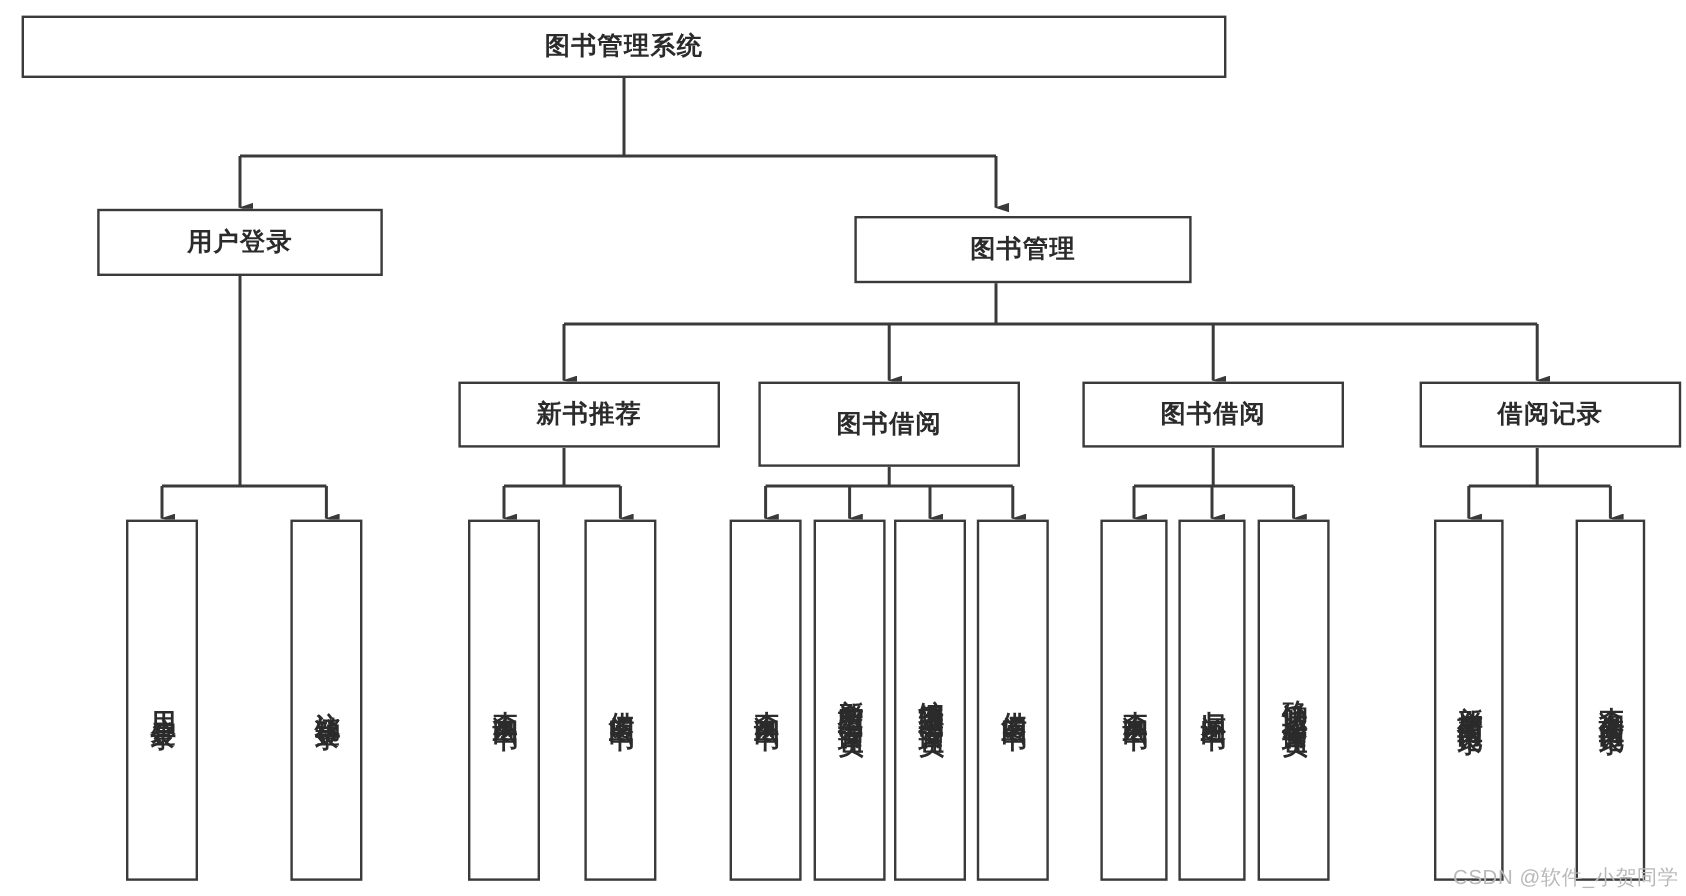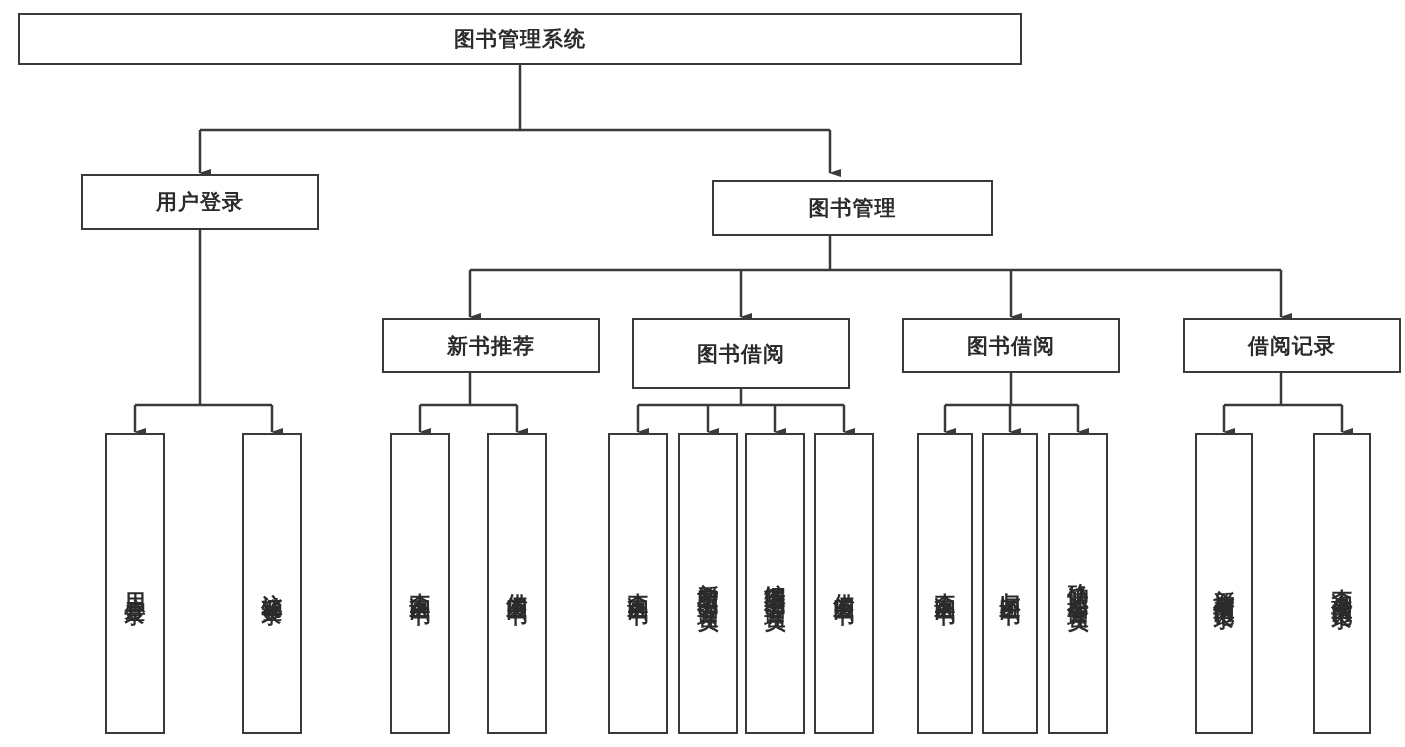--- a/index.html
+++ b/index.html
@@ -174,13 +174,14 @@
         <span class="lbl">确认归还（管理员）</span>
       </div>
       <div class="node vert" style="left: 1195px; top: 433px; width: 58px; height: 301px;">
         <span class="lbl">新增借阅记录</span>
       </div>
       <div class="node vert" style="left: 1313px; top: 433px; width: 58px; height: 301px;">
         <span class="lbl">查询借阅记录</span>
       </div>
     </div>
 
+  <div id="watermark">CSDN @软件_小贺同学</div>
 </div>
 
 </body></html>

